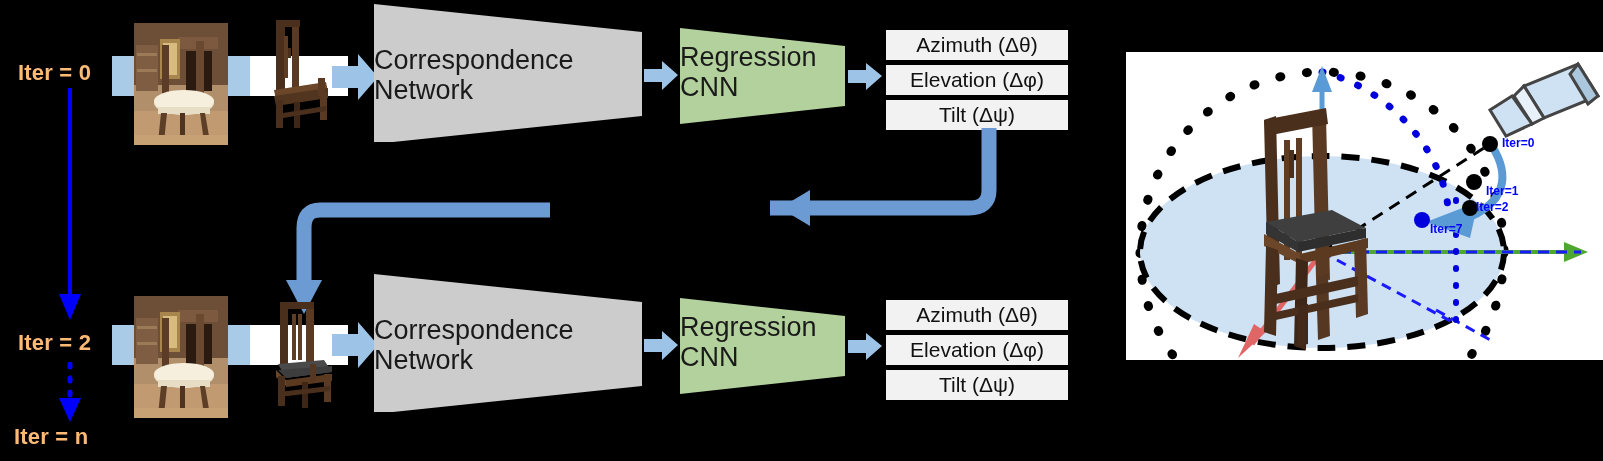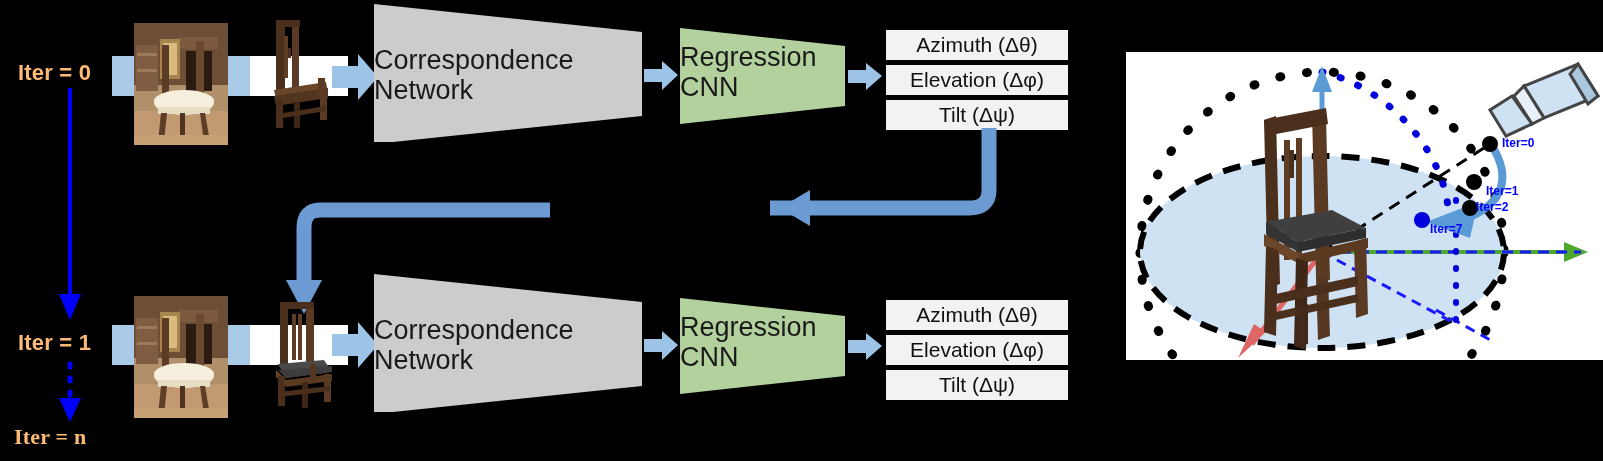--- a/index.html
+++ b/index.html
@@ -76,28 +76,28 @@
 
 <div id="canvas">
 
   <div class="abs iter-label" style="left:18px; top:60px;">Iter = 0</div>
 
   <svg class="abs" style="left:50px; top:88px;" width="40" height="240">
     <line x1="20" y1="0" x2="20" y2="214" stroke="#0000ff" stroke-width="4"></line>
     <polygon points="20,232 9,206 31,206" fill="#0000ff"></polygon>
   </svg>
 
-  <div class="abs iter-label" style="left:18px; top:330px;">Iter = 1</div>
+  <div class="abs iter-label" style="left:18px; top:330px;">Iter = 2</div>
 
   <svg class="abs" style="left:50px; top:362px;" width="40" height="64">
     <line x1="20" y1="2" x2="20" y2="36" stroke="#0000ff" stroke-width="5" stroke-dasharray="3,11" stroke-linecap="round"></line>
     <polygon points="20,60 9,36 31,36" fill="#0000ff"></polygon>
   </svg>
 
-  <div class="abs iter-label" style="left:14px; top:424px;font-family:Liberation Serif, serif;">Iter = n</div>
+  <div class="abs iter-label" style="left:14px; top:424px;">Iter = n</div>
 
   <div class="abs conn-sq" style="left:112px; top:56px; width:22px; height:40px;"></div>
 
   <div class="abs thumb-photo" style="left:134px; top:23px; width:94px; height:122px;">
     <svg width="94" height="122" viewBox="0 0 94 122">
       <rect width="94" height="122" fill="#8a6a4f"></rect>
       <rect x="0" y="0" width="94" height="66" fill="#6d4f38"></rect>
       <rect x="0" y="62" width="94" height="60" fill="#b08f6a"></rect>
       <rect x="0" y="88" width="94" height="34" fill="#c19a72"></rect>
 

